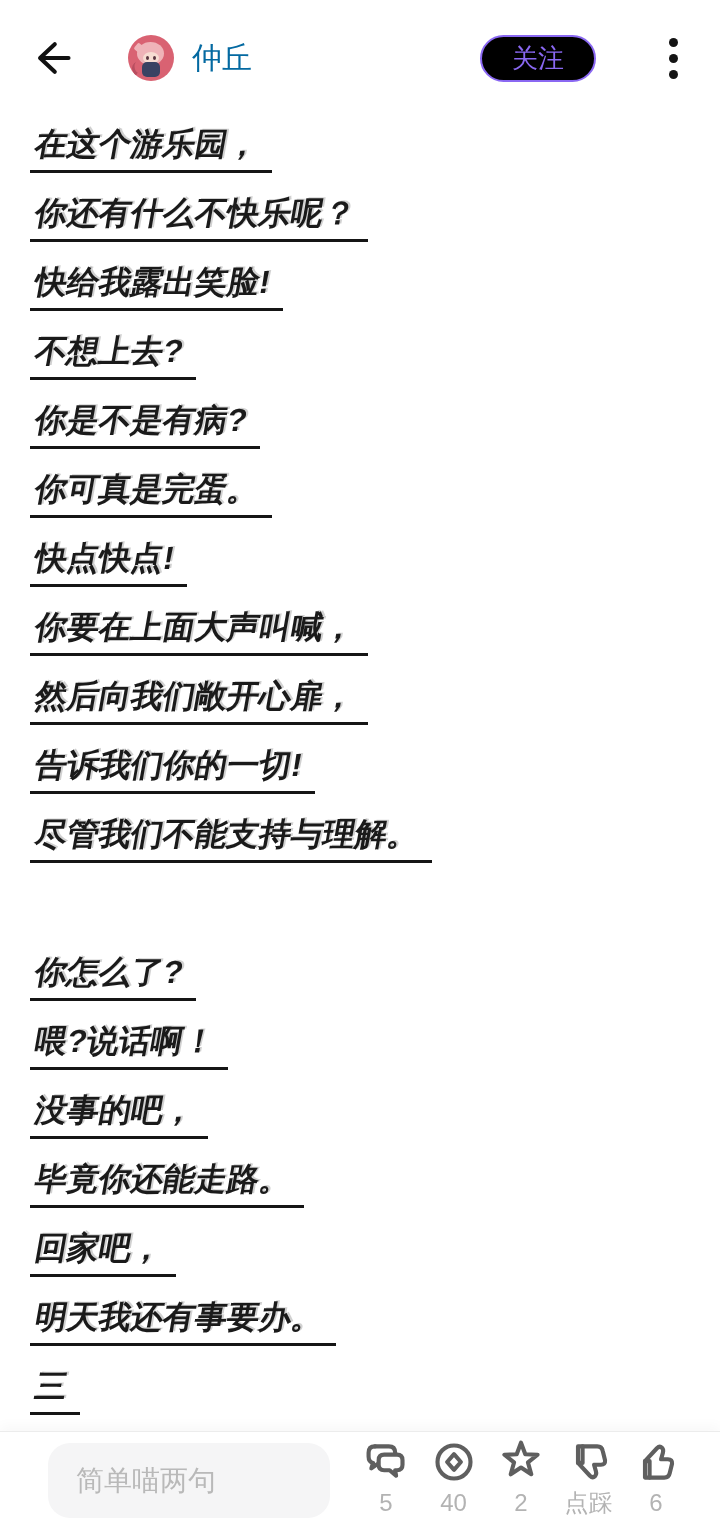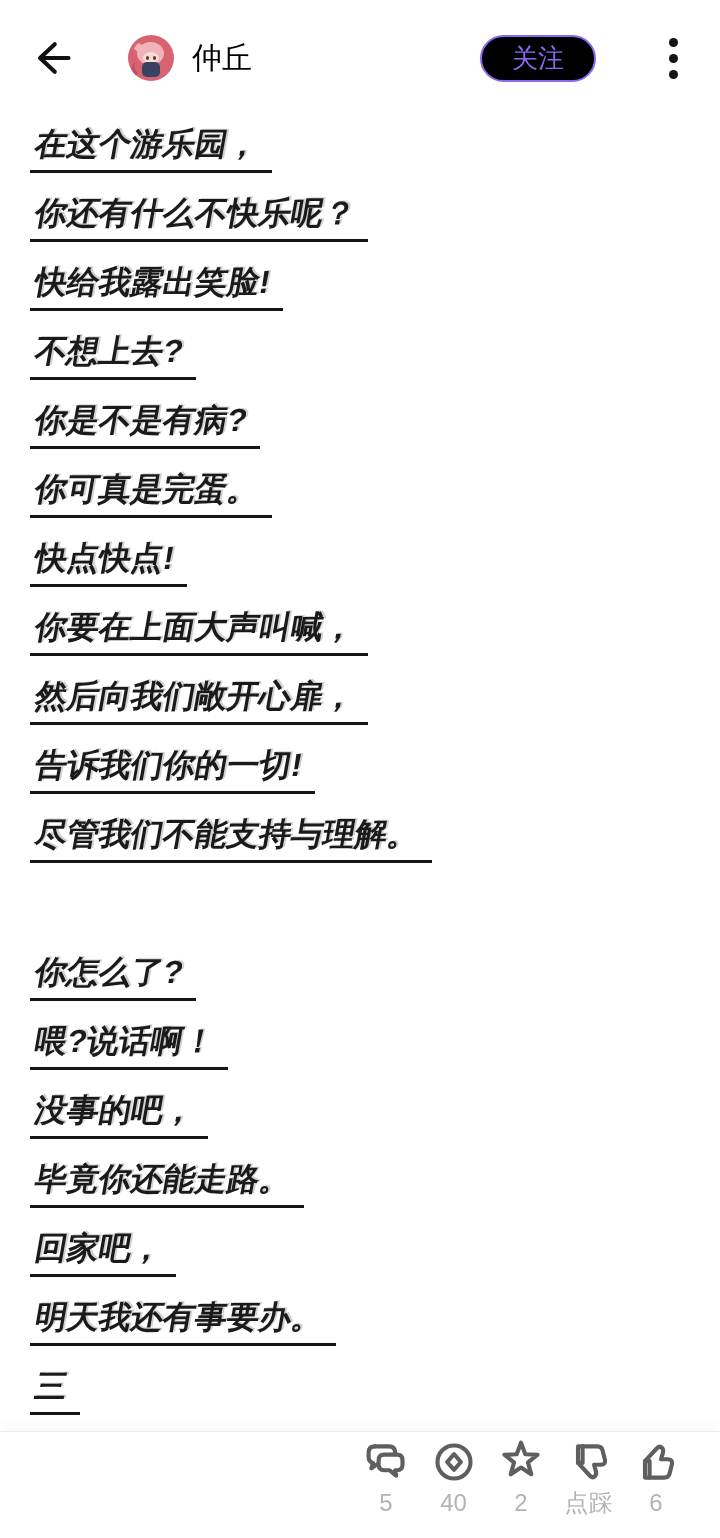--- a/index.html
+++ b/index.html
@@ -19,21 +19,21 @@
     margin-left:54px;width:46px;height:46px;border-radius:50%;
     background:#d96272;position:relative;overflow:hidden;flex:none;
   }
   .avatar .hair{position:absolute;left:9px;top:7px;width:27px;height:23px;border-radius:50%;background:#efb3b8;}
   .avatar .ear{position:absolute;left:7px;top:9px;width:8px;height:8px;background:#efb3b8;transform:rotate(40deg);border-radius:2px;}
   .avatar .face{position:absolute;left:15px;top:17px;width:16px;height:12px;border-radius:50%;background:#f7dcd2;}
   .avatar .eye{position:absolute;top:21px;width:3px;height:4px;background:#5a3540;border-radius:50%;}
   .avatar .eye.l{left:18px}.avatar .eye.r{left:25px}
   .avatar .body{position:absolute;left:14px;top:27px;width:18px;height:15px;border-radius:5px;background:#3a4263;}
   .avatar .tail{position:absolute;left:4px;top:26px;width:12px;height:12px;border-left:3px solid #b84e60;border-bottom:3px solid transparent;border-radius:50%;transform:rotate(-20deg);}
-  .username{margin-left:18px;font-size:30px;color:#000000;font-weight:500;}
+  .username{margin-left:18px;font-size:30px;color:#0369a1;font-weight:500;}
   .follow-btn{
     margin-left:auto;box-sizing:border-box;height:47px;padding:0 30px;
     border:2.5px solid #8a68f2;border-radius:24px;background:#000000;
     color:#8a68f2;font-size:26px;display:flex;align-items:center;justify-content:center;
     font-family:inherit;
   }
   .kebab{margin-left:70px;margin-right:40px;width:14px;display:flex;flex-direction:column;align-items:center;gap:7px;}
   .kebab .dot{width:9px;height:9px;border-radius:50%;background:#141414;}
 
   
@@ -117,20 +117,21 @@
     <div class="line"><span class="u"><span class="t">喂?说话啊！</span></span></div>
     <div class="line"><span class="u"><span class="t">没事的吧，</span></span></div>
     <div class="line"><span class="u"><span class="t">毕竟你还能走路。</span></span></div>
     <div class="line"><span class="u"><span class="t">回家吧，</span></span></div>
     <div class="line"><span class="u"><span class="t">明天我还有事要办。</span></span></div>
     <div class="line"><span class="u"><span class="t">三</span></span></div>
     <div class="line"><span class="u"><span class="t">能不能从这里跳下去</span></span></div>
   </div>
 
 <div class="bottom-bar">
+  <input class="composer" placeholder="简单喵两句" style="">
 
   <div class="actions">
 
     <div class="action">
       <svg viewBox="0 0 48 48">
         <path class="stroke" d="M12 7 h15 q7 0 7 7 v4 q0 7 -7 7 h-1"></path>
         <path class="stroke" d="M12 7 q-7 0 -7 7 v4 q0 6 5 7 l-2 6 7 -5"></path>
         <path class="stroke-fill" d="M22 16 h14 q6 0 6 6 v5 q0 6 -6 6 h-2 l1 6 -7 -6 h-6 q-6 0 -6 -6 v-5 q0 -6 6 -6 z"></path>
       </svg>
       <div class="cnt">5</div>

